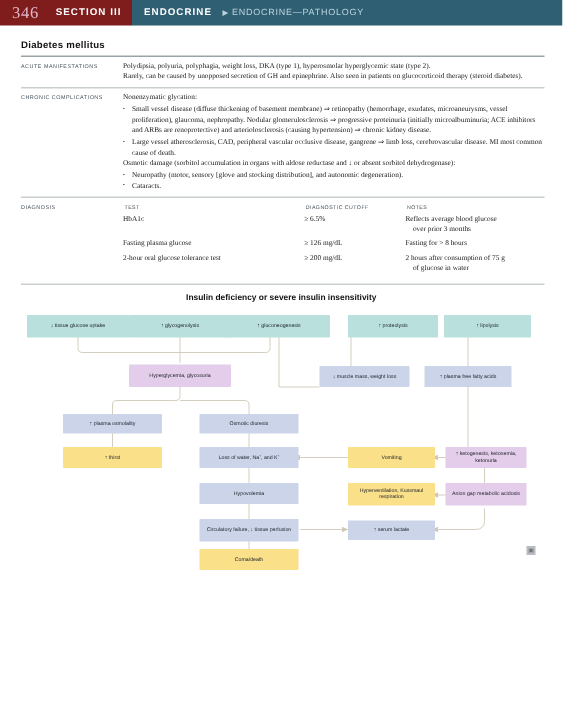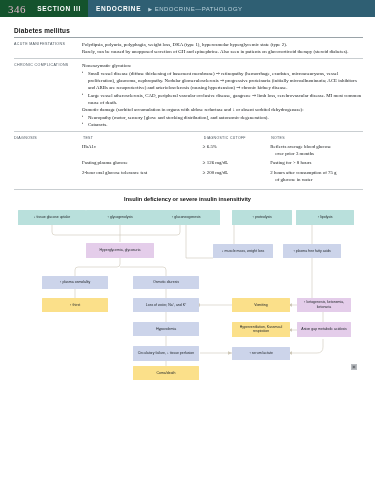--- a/index.html
+++ b/index.html
@@ -8,21 +8,21 @@
     width:375px; height:480px;
     background:#ffffff;
     font-family:"Liberation Serif", serif;
     color:#1a1a1a;
     overflow:hidden;
   }
 
   
   .header { display:flex; height:17px; width:100%; }
   .hdr-left {
-    background:#14532d;
+    background:#7f1d1d;
     display:flex; align-items:center;
     width:88px; padding-left:8px;
     color:#e2b8cb;
   }
   .page-num { font-size:11px; letter-spacing:0.5px; }
   .section-label {
     margin-left:auto; margin-right:7px;
     font-family:"Liberation Sans", sans-serif;
     font-size:6.5px; font-weight:bold; letter-spacing:0.7px;
     color:#ffffff;

